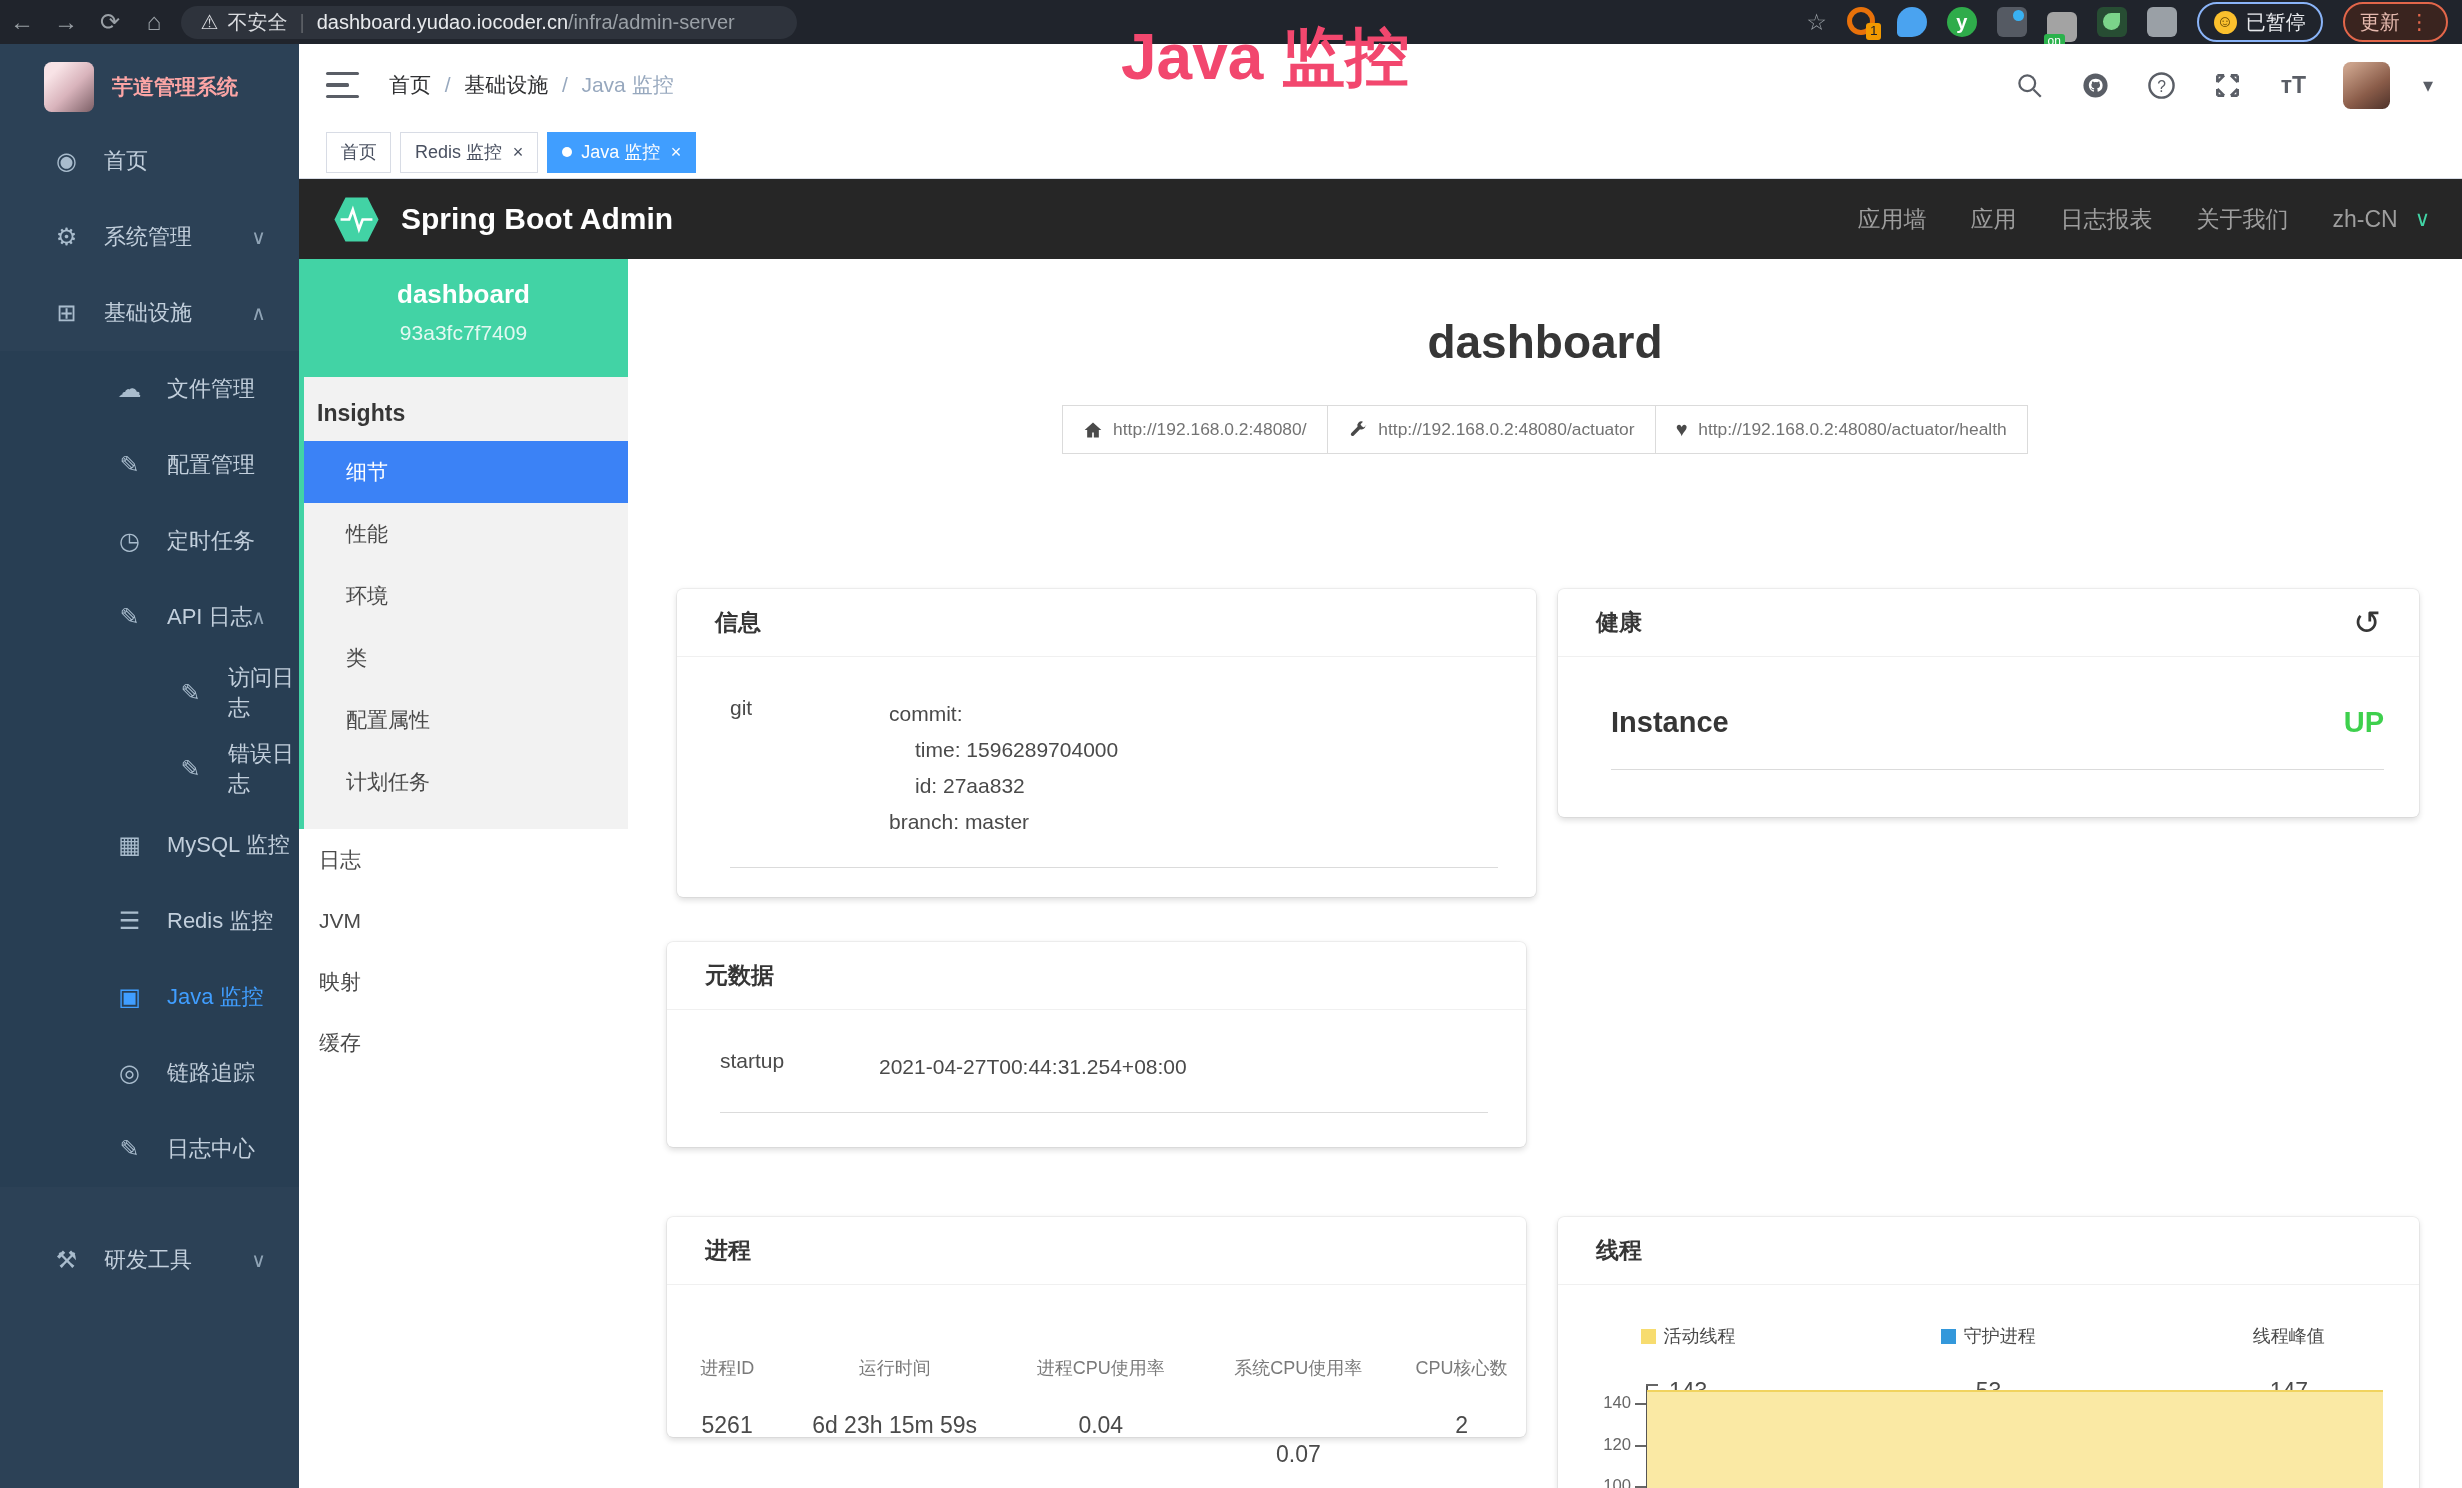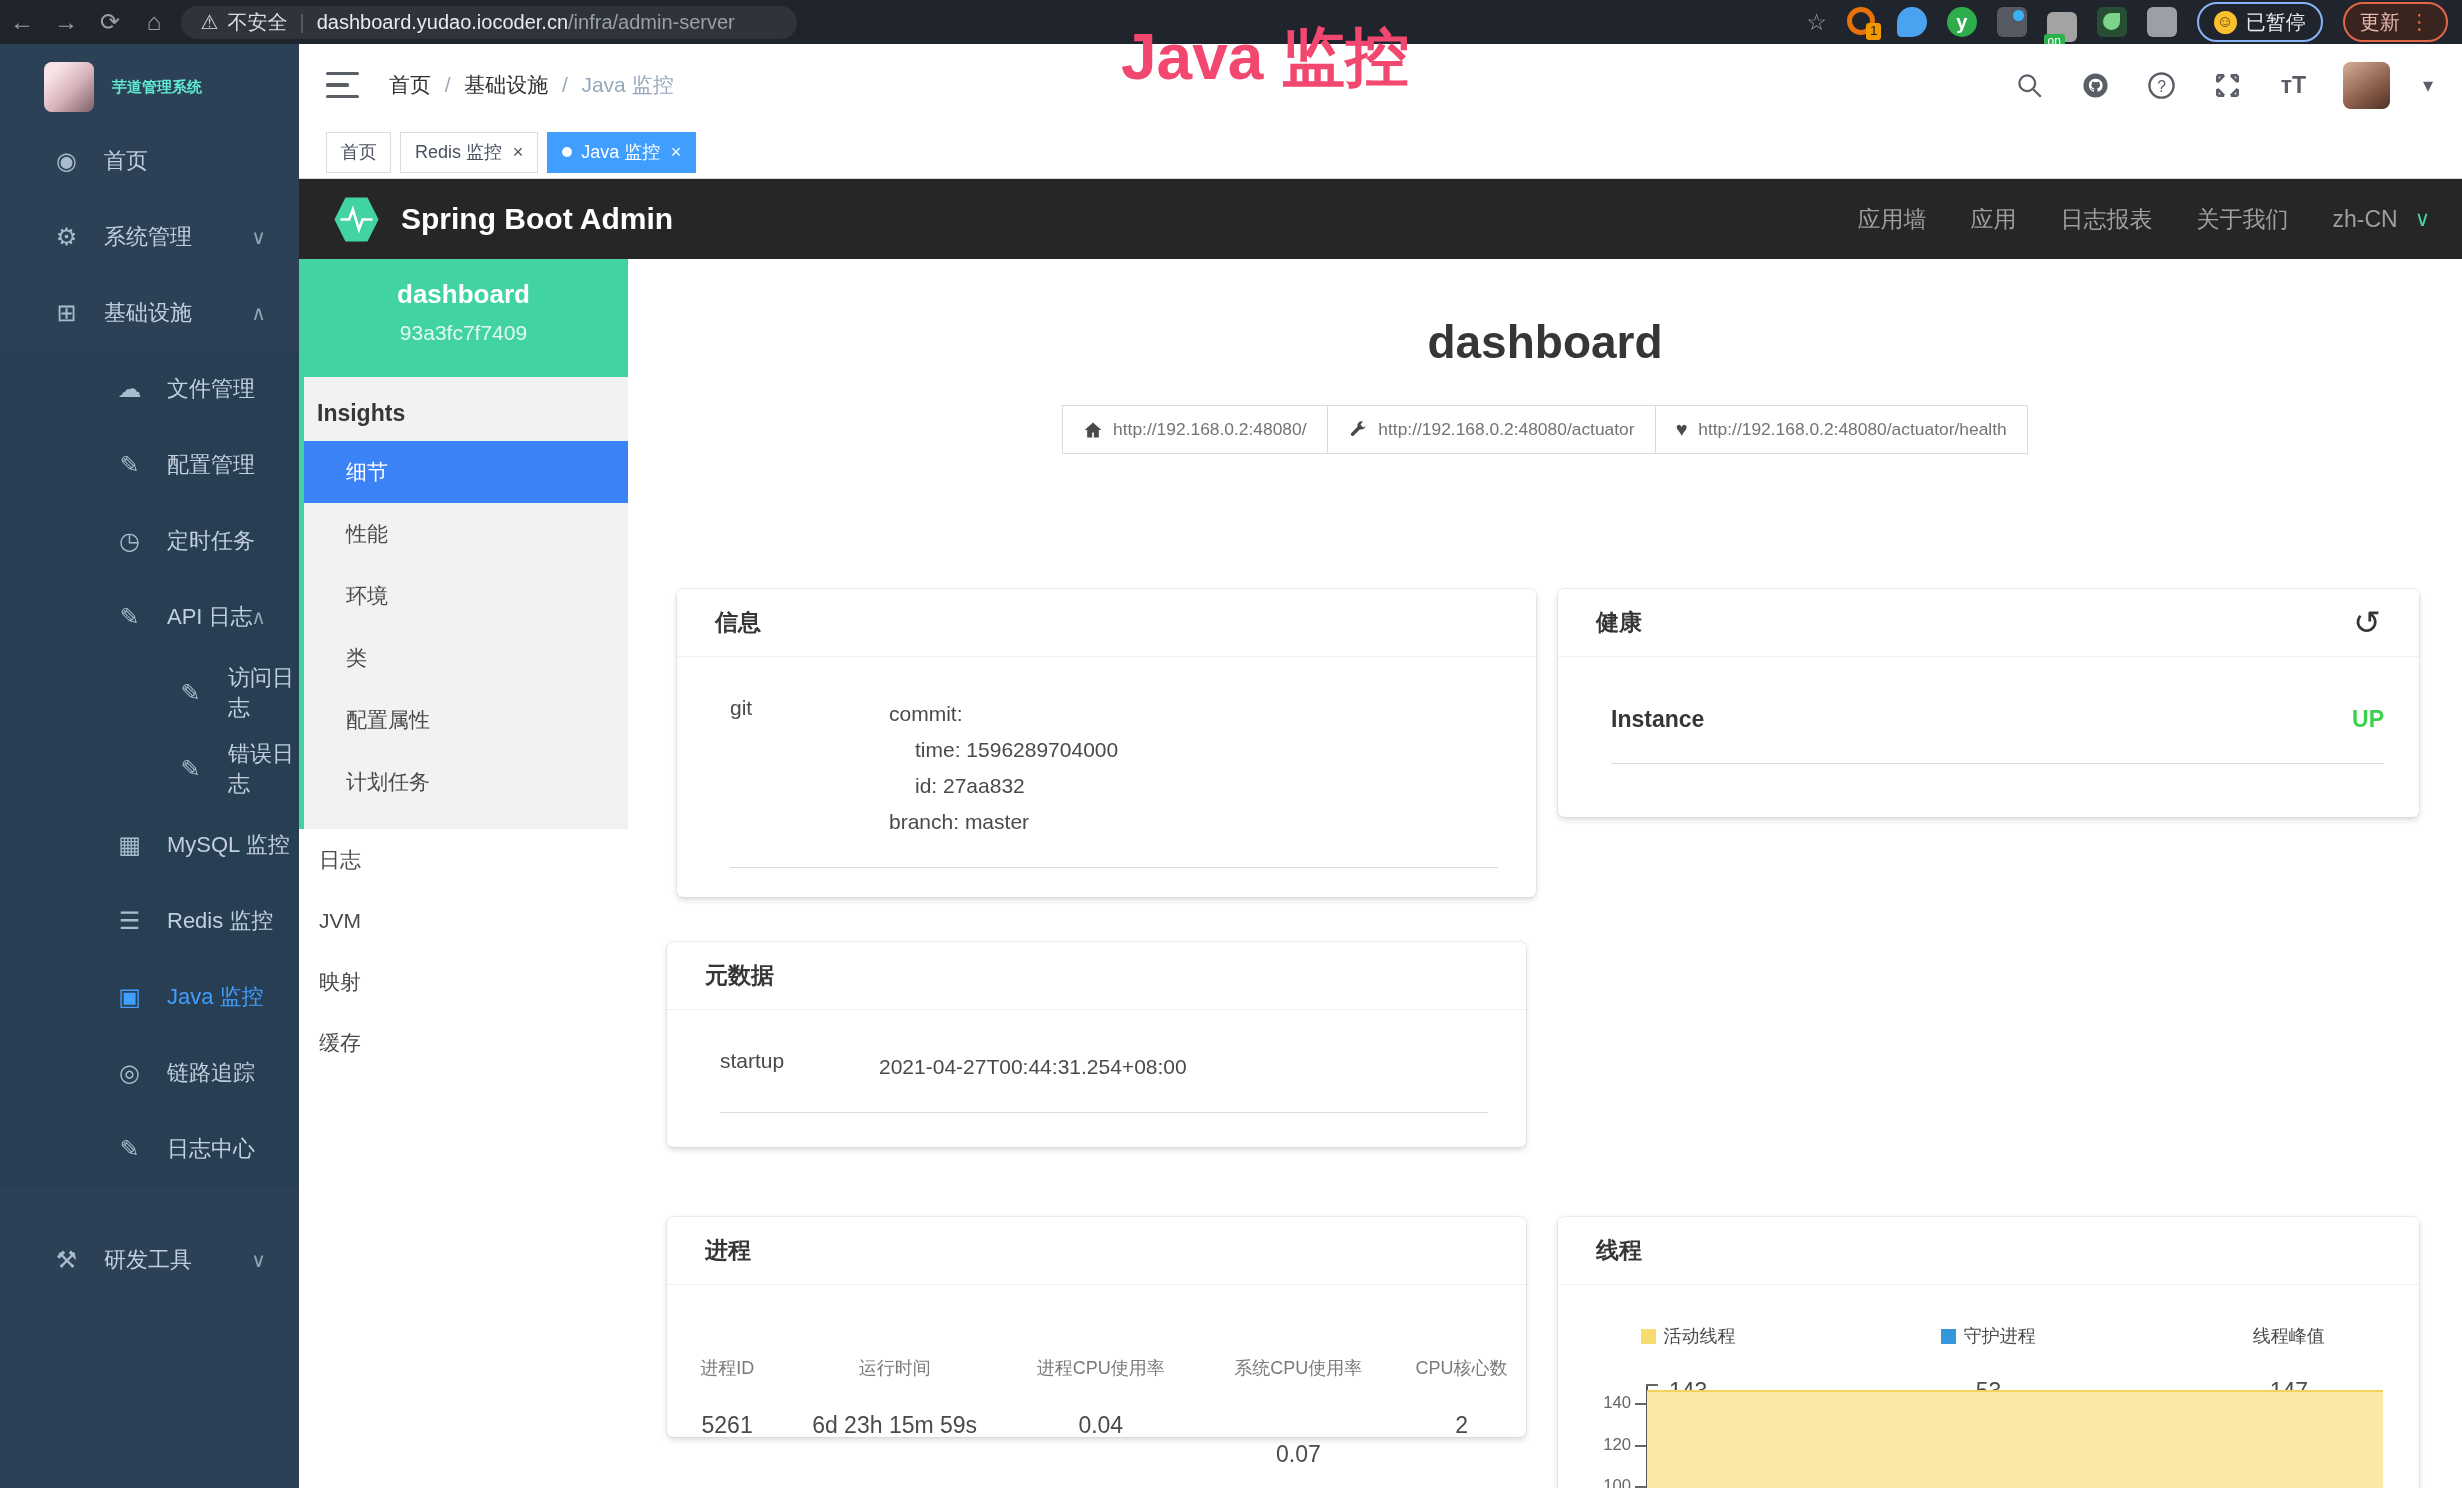--- a/index.html
+++ b/index.html
@@ -39,21 +39,21 @@
                       display:flex;align-items:center;justify-content:center;font-size:16.7px;}
   .pill-update{border:2.3px solid #e2664a;background:#3a241f;color:#e5b9ae;}
   .pill-update .dots{color:#e2664a;font-size:21px;letter-spacing:1.5px;}
   .star{font-size:23px;color:#9aa0a6;}
 
   
   .sidenav{position:absolute;left:0;top:44px;width:299px;height:1445px;background:#2c4156;}
   .logo{display:flex;align-items:center;padding:18px 0 10.6px 44px;}
   .logo-img{width:50px;height:50px;border-radius:7.6px;
             background:linear-gradient(135deg,#f8e3e6 20%,#d9b4bc 55%,#7c5f66);}
-  .logo-title{margin-left:18px;font-size:15px;font-weight:bold;color:#5eead4;}
+  .logo-title{margin-left:18px;font-size:21px;font-weight:bold;color:#fca5a5;}
   .mi{height:76px;display:flex;align-items:center;padding-left:49px;font-size:22px;color:#c2cfdc;
       position:relative;cursor:pointer;}
   .mi .ic{width:35px;margin-right:20px;font-size:24px;color:#a9bccd;text-align:center;flex:0 0 auto;}
   .mi .chev{position:absolute;right:33px;font-size:20px;color:#8fa3b5;}
   .submenu{background:#283e53;}
   .mi.l2{padding-left:112px;}
   .mi.l3{padding-left:173px;}
   .mi.active, .mi.active .ic{color:#409eff;}
   .mi.devtools{margin-top:35px;}
 
@@ -116,21 +116,21 @@
         box-shadow:0 2.3px 6px rgba(10,10,10,.14), 0 0 0 0.8px rgba(10,10,10,.06);}
   .card-h{height:67px;display:flex;align-items:center;padding:0 38px;font-size:23px;font-weight:bold;
           color:#363636;border-bottom:1.5px solid #f0f0f0;}
   .kv{display:flex;font-size:21px;color:#4a4a4a;margin:39px 38px 0 53px;padding-bottom:27px;
       border-bottom:1.5px solid #dbdbdb;}
   .kv .k{width:159px;flex:0 0 auto;}
   .kv .v{line-height:36px;}
   .kv .ind{padding-left:26px;}
   .hist{margin-left:auto;font-size:33px;font-weight:normal;color:#363636;cursor:pointer;}
   .hrow{display:flex;justify-content:space-between;margin:49px 35px 0 53px;padding-bottom:30px;
-        border-bottom:1.5px solid #dbdbdb;font-size:23px;}
+        border-bottom:1.5px solid #dbdbdb;font-size:29px;}
   .hrow .hl{color:#363636;font-weight:600;}
   .hrow .hv{color:#3ed04d;font-weight:bold;}
   .prow{display:flex;text-align:center;}
   .prow.h{margin-top:42px;font-size:18px;color:#7a7a7a;align-items:flex-end;}
   .prow.v{margin-top:32px;font-size:23px;color:#4a4a4a;}
   .pc1{width:14%;} .pc2{width:25%;} .pc3{width:23%;} .pc4{width:23%;margin-top:29px;} .pc5{width:15%;}
   .legend{display:flex;margin-top:39px;text-align:center;gap:40px;}
   .legend>div{width:33.33%;}
   .lg-lab{font-size:18px;color:#4a4a4a;}
   .sw{display:inline-block;width:15px;height:15px;margin-right:7.6px;vertical-align:-1.5px;}

